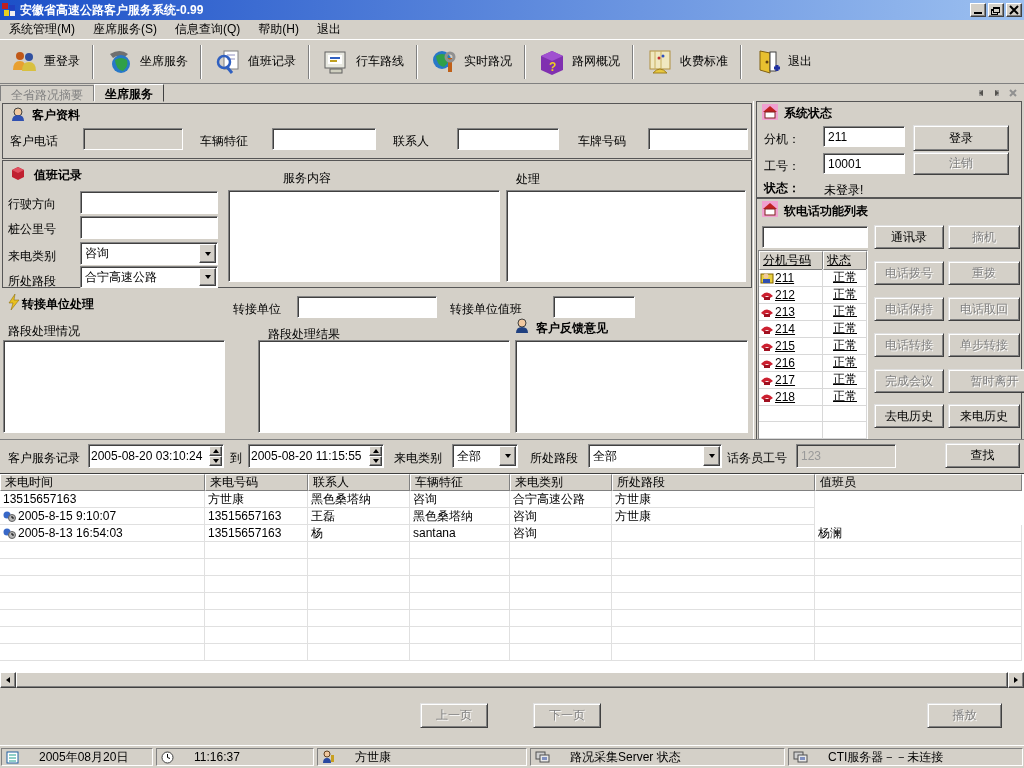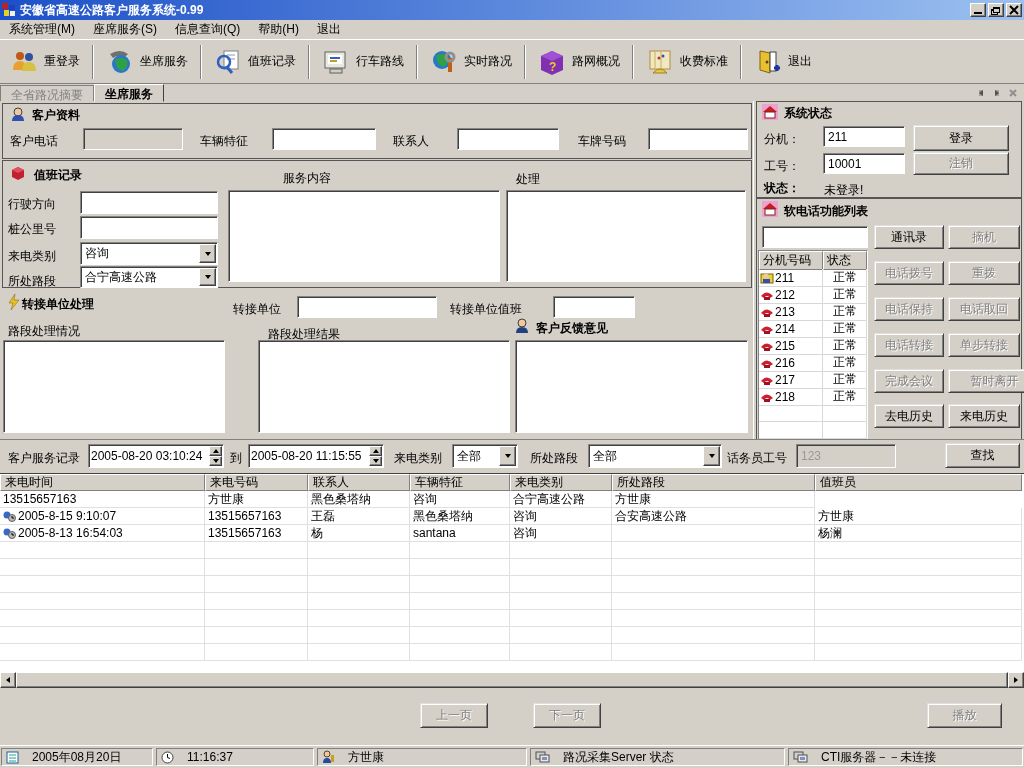--- a/index.html
+++ b/index.html
@@ -76,24 +76,24 @@
     display:flex; align-items:center; gap:2px; font-size:12px; overflow:hidden; white-space:nowrap; }
   .hscroll { position:absolute; left:0; top:672px; width:1024px; height:16px; background:#d4d0c8; display:flex; }
   .sb-btn { width:16px; height:16px; background:#d4d0c8; border:1px solid; border-color:#fff #404040 #404040 #fff;
     box-shadow:inset -1px -1px 0 #808080; display:flex; align-items:center; justify-content:center; }
   .sb-thumb { flex:1; background:#d4d0c8; border:1px solid; border-color:#fff #404040 #404040 #fff; box-shadow:inset -1px -1px 0 #808080; }
 
   
   .statusbar { position:absolute; left:0; top:745px; width:1024px; height:23px; background:#d4d0c8;
     display:flex; gap:3px; padding:2px 1px; border-top:1px solid #fff; }
   .sb-panel { border:1px solid; border-color:#808080 #fff #fff #808080; display:flex; align-items:center;
-    gap:13px; padding:0 4px; overflow:hidden; white-space:nowrap; }
+    gap:20px; padding:0 4px; overflow:hidden; white-space:nowrap; }
 
   .softtable { position:absolute; left:758px; top:250px; width:110px; background:#fff;
-    border:1px solid; border-color:#848484 #fff #fff #848484; }
+    border:1px solid; border-color:#848484 #fff #fff #848484;text-decoration:underline; }
   .st-hrow { display:grid; grid-template-columns:64px 44px; height:18px; }
   .st-h { background:#d4d0c8; border:1px solid; border-color:#fff #808080 #808080 #fff; padding-left:3px;
     display:flex; align-items:center; font-size:12px; }
   .st-row { display:grid; grid-template-columns:64px 44px; height:17px; }
   .st-c { border-right:1px solid #d8d8d8; border-bottom:1px solid #d8d8d8; display:flex; align-items:center; gap:1px; padding-left:1px; font-size:12px; }
 </style>
 </head>
 <body>
 
 <div id="app">
@@ -546,21 +546,20 @@
               <line x1="9" y1="6" x2="9" y2="8" stroke="#000"></line>
               <line x1="9" y1="8" x2="11" y2="8" stroke="#000"></line>
             </svg>
           </span>
           <span>2005-8-15 9:10:07</span>
         </span>
       <span class="rt-c">13515657163</span>
       <span class="rt-c">王磊</span>
       <span class="rt-c">黑色桑塔纳</span>
       <span class="rt-c">咨询</span>
-      <span class="rt-c">合安高速公路</span>
       <span class="rt-c">方世康</span>
     </div>
     <div class="rt-row">
       <span class="rt-c">
           <span class="ico">
             <svg width="13" height="13">
               <circle cx="4" cy="5" r="3.5" fill="#3868c8"></circle>
               <circle cx="9" cy="8" r="3.5" fill="#b8b8b8" stroke="#606060"></circle>
               <line x1="9" y1="6" x2="9" y2="8" stroke="#000"></line>
               <line x1="9" y1="8" x2="11" y2="8" stroke="#000"></line>

